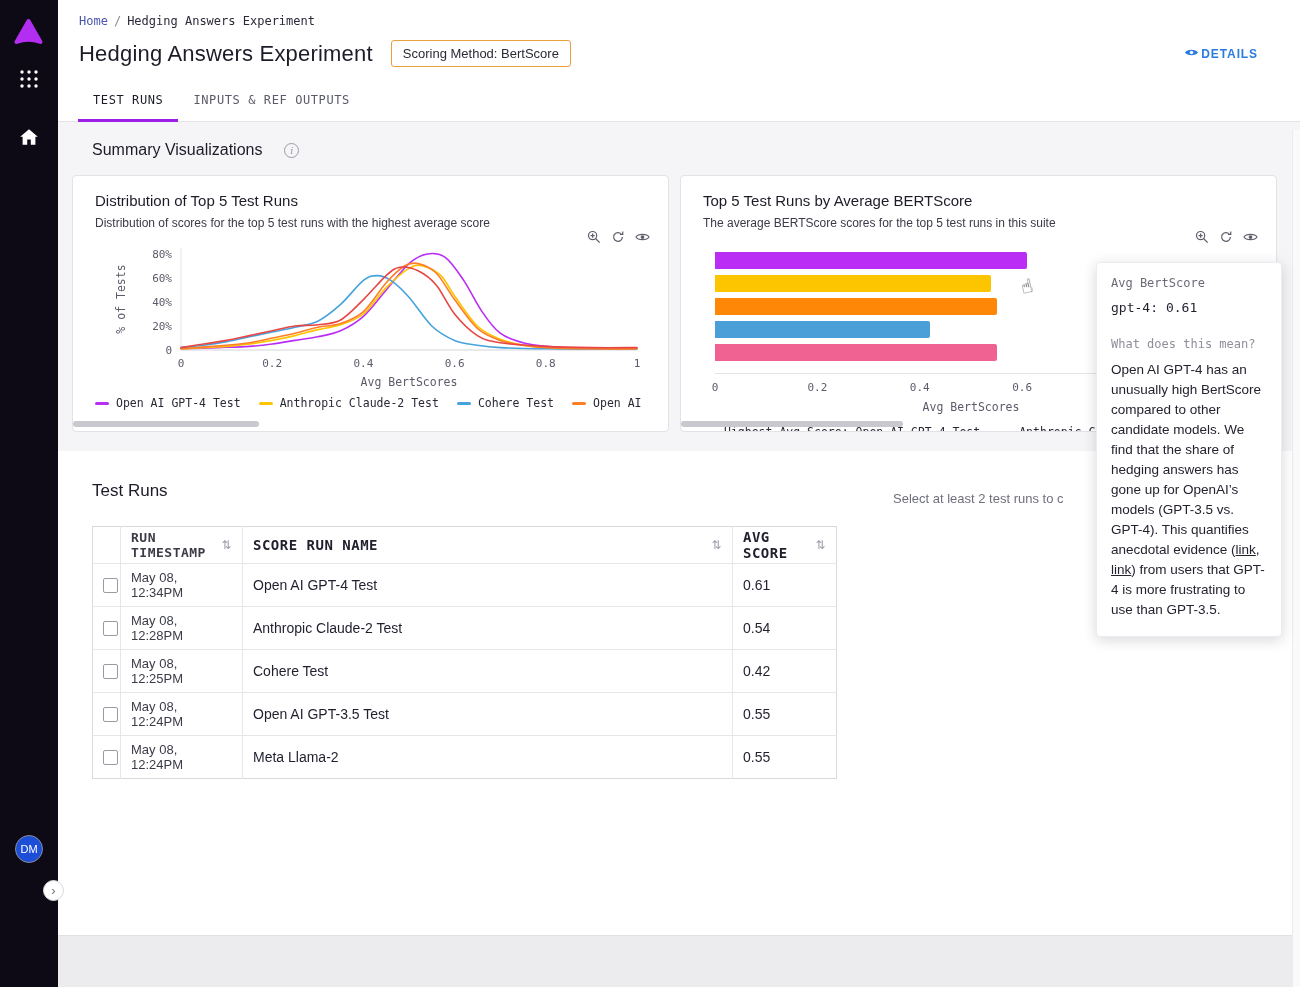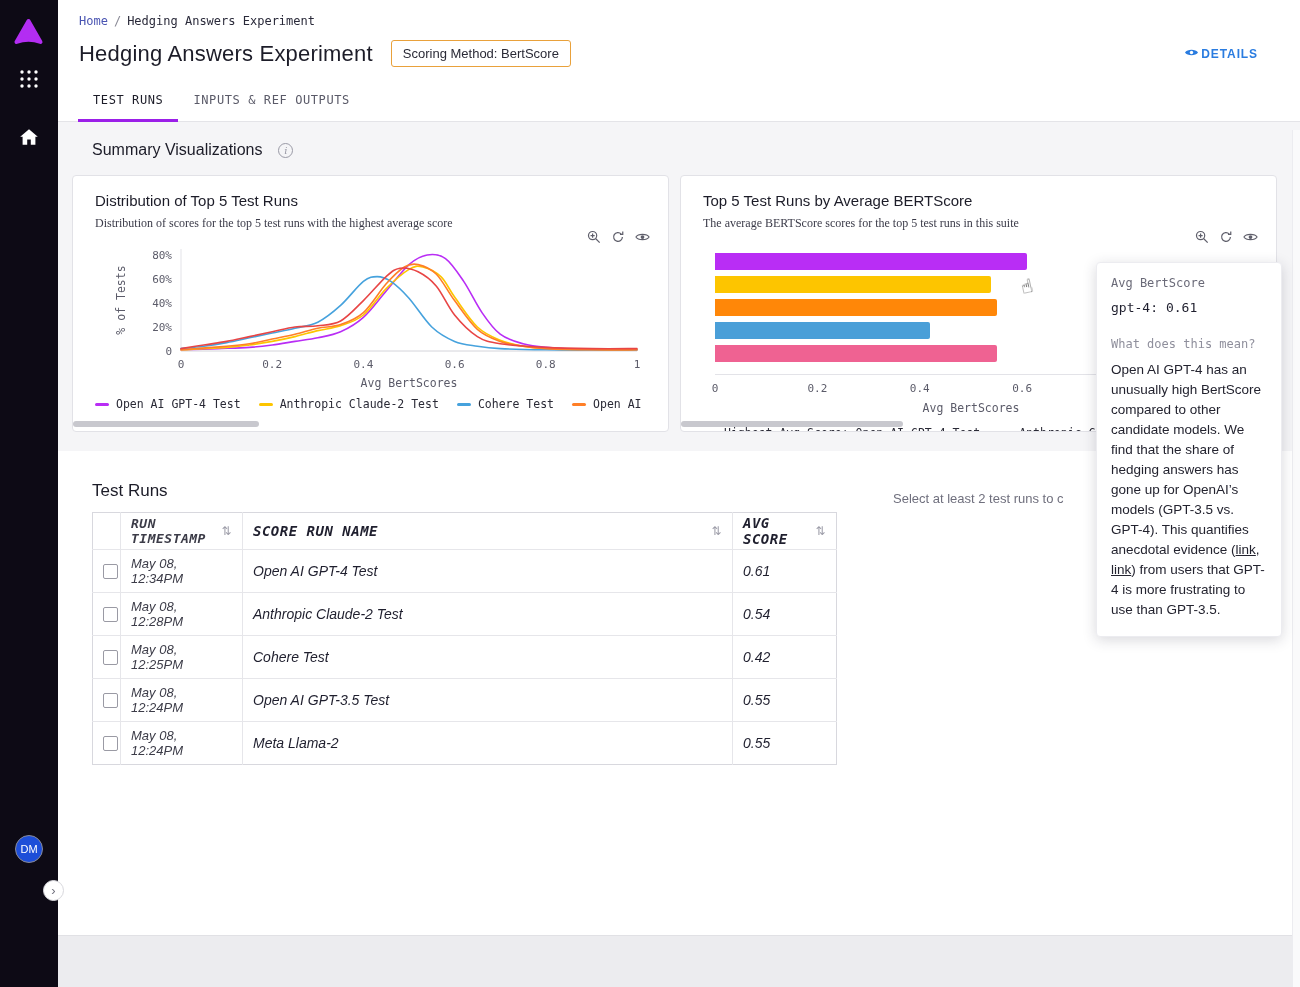--- a/index.html
+++ b/index.html
@@ -33,31 +33,31 @@
   .details { margin-left:auto; display:flex; align-items:center; gap:2px; color:#2a7ce0;
              font-size:12px; font-weight:bold; letter-spacing:.9px; cursor:pointer; }
 
   .tabs { display:flex; margin-top:16px; padding-left:20px; border-bottom:1px solid #e4e4e8; }
   .tab { font-family:"DejaVu Sans Mono",monospace; font-size:12px; letter-spacing:.6px; color:#5a5a68;
          padding:10px 15px 12px; cursor:pointer; border-bottom:3px solid transparent; margin-bottom:-1px; }
   .tab.active { color:#1c1c28; border-bottom-color:#9b1fe8; }
 
   
   .summary-section { background:#f5f5f7; padding:17px 15px 19px 14px; }
-  .summary-head { display:flex; align-items:center; gap:16px; padding-left:20px; margin:2px 0 16px; }
+  .summary-head { display:flex; align-items:center; gap:22px; padding-left:20px; margin:2px 0 16px; }
   .summary-head h2 { font-size:16px; font-weight:500; color:#1c1c28; }
   .circle-i { width:15px; height:15px; border-radius:50%; border:1px solid #9a9aa6; color:#9a9aa6;
               font-family:"DejaVu Serif",serif; font-style:italic; font-size:10px;
               display:inline-flex; align-items:center; justify-content:center; cursor:pointer; }
 
   .cards { display:flex; gap:11px; }
   .card { width:597px; height:257px; background:#fff; border:1px solid #e2e2e7; border-radius:4px;
           position:relative; padding:16px 22px; overflow:hidden; }
   .card h3 { font-size:15px; font-weight:400; color:#1c1c28; }
-  .card .subtitle { font-family:Liberation Serif, serif; font-size:12px; color:#3a3a48; margin-top:7px; }
+  .card .subtitle { font-family:Liberation Sans, sans-serif; font-size:12px; color:#3a3a48; margin-top:7px; }
   .chart-actions { position:absolute; top:54px; right:18px; display:flex; gap:10px; align-items:center; }
   .chart-actions span { display:inline-flex; cursor:pointer; }
 
   svg .tick { font-family:"DejaVu Sans Mono",monospace; font-size:11px; fill:#5b5b69; }
   svg .axlabel { font-family:"DejaVu Sans Mono",monospace; font-size:11.5px; fill:#5b5b69; }
 
   .dist-svg { display:block; margin-top:8px; }
   .legend { display:flex; gap:18px; margin-top:6px; overflow:hidden; white-space:nowrap; }
   .lg-item { display:flex; align-items:center; gap:7px; flex:none;
              font-family:"DejaVu Sans Mono",monospace; font-size:11.5px; color:#2a2a36; cursor:pointer; }
@@ -77,22 +77,22 @@
                 font-size:11.5px; color:#5b5b69; }
   .bar-legend { margin-top:11px; }
 
   
   .testruns-section { flex:1; background:#fff; padding:30px 0 0 34px; position:relative; }
   .tr-head h2 { font-size:17px; font-weight:500; color:#1c1c28; }
   .hint { position:absolute; left:835px; top:40px; font-size:13px; color:#6f6f7d; white-space:nowrap; }
   .compare-btn { position:absolute; left:1092px; top:29px; width:92px; height:30px;
                  background:#4aa2e8; border:none; border-radius:4px; cursor:pointer; }
 
-  table { border-collapse:collapse; margin-top:11px; table-layout:fixed; width:744px;
-          border:1px solid #d8d8de; background:#fff;font-style:italic; }
+  table { border-collapse:collapse; margin-top:25px; table-layout:fixed; width:744px;
+          border:1px solid #d8d8de; background:#fff; }
   th { font-family:"DejaVu Sans Mono",monospace; font-size:11.5px; letter-spacing:.5px; font-weight:bold;
        color:#2a2a38; height:37px; padding:0 10px; border-left:1px solid #e6e6ea; text-align:left; cursor:pointer; }
   th:first-child { border-left:none; }
   .thwrap { display:flex; align-items:center; justify-content:space-between; gap:6px; }
   .sort-ic { font-family:"DejaVu Sans",sans-serif; font-size:12px; color:#9a9aa6; font-weight:normal; }
   td { height:43px; padding:0 10px; border-top:1px solid #e6e6ea; border-left:1px solid #e6e6ea; }
   td:first-child { border-left:none; }
   .c-check { width:28px; text-align:center; }
   .c-time { width:122px; font-size:13px; color:#3c3c48; }
   .c-name { width:490px; font-size:14px; color:#1f1f2e; }

